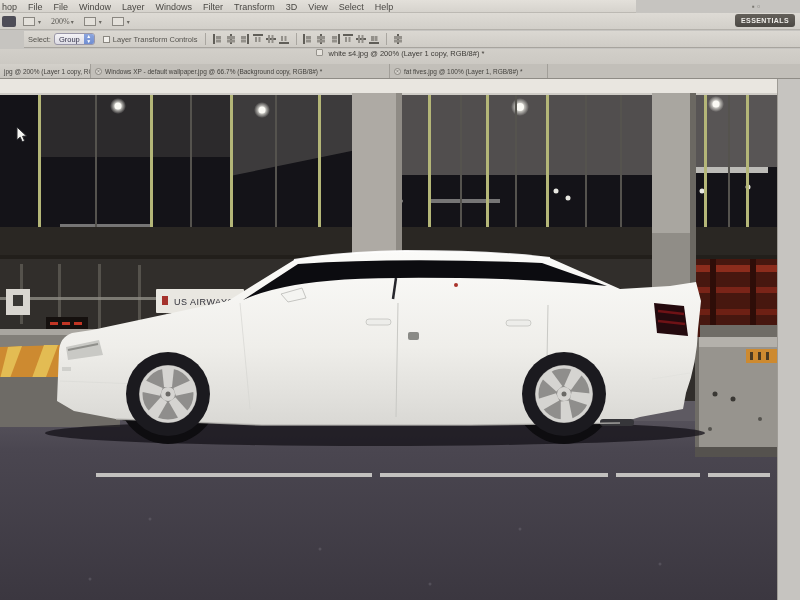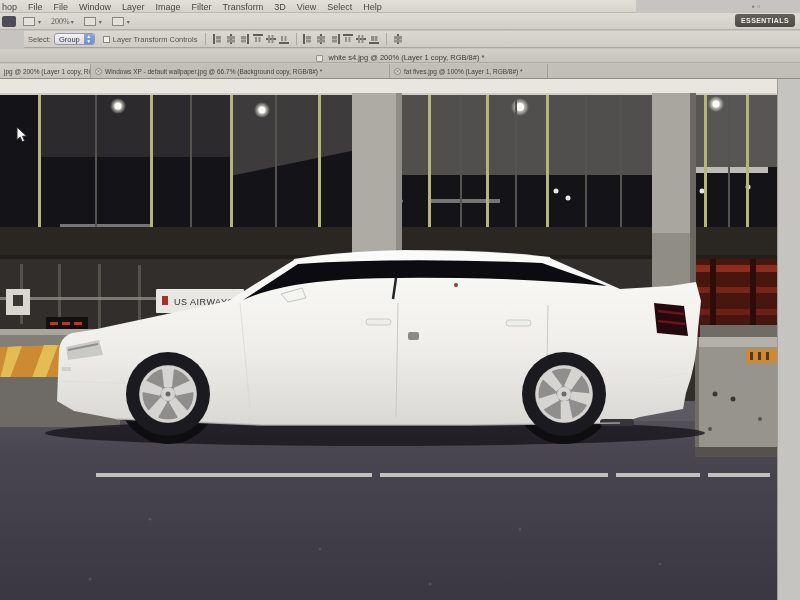--- a/index.html
+++ b/index.html
@@ -46,23 +46,23 @@
   .ali.v::after  { top:2px; width:5px; height:2.5px; box-shadow:0 3.5px 0 #93908a; }
   .ali.vl::before{ left:0; } .ali.vl::after{ left:3px; }
   .ali.vc::before{ left:4px; } .ali.vc::after{ left:1px; width:8px; }
   .ali.vr::before{ right:0; } .ali.vr::after{ right:3px; }
   .ali.h::before { left:0; width:10px; height:2px; }
   .ali.h::after  { left:2px; width:2.5px; height:5px; box-shadow:3.5px 0 0 #93908a; }
   .ali.ht::before{ top:0; } .ali.ht::after{ top:3px; }
   .ali.hm::before{ top:4px; } .ali.hm::after{ top:1px; height:8px; }
   .ali.hb::before{ bottom:0; } .ali.hb::after{ bottom:3px; }
 
-  .doc-title-bar { position:absolute; left:0; top:49px; width:800px; height:14px;
+  .doc-title-bar { position:absolute; left:0; top:49px; width:800px; height:28px;
     background:linear-gradient(#d2cfc9,#c7c4be); border-bottom:1px solid #adaaa4;
-    display:flex; align-items:flex-end; justify-content:center; }
+    display:flex; align-items:flex-start; justify-content:center; }
   .doc-close-box { width:7px; height:7px; border:1px solid #96938d; background:#e6e3dd;
     border-radius:1px; margin-right:6px; }
   .doc-title { font-size:7.5px; color:#3d3b37; white-space:nowrap; }
 
   .tab-bar { position:absolute; left:0; top:64px; width:800px; height:15px;
     background:#c2bfb9; border-bottom:1px solid #8f8c86; display:flex; }
   .tab { height:100%; display:flex; align-items:center; border-right:1px solid #a29f99;
     padding:0 4px; overflow:hidden; white-space:nowrap; }
   .tab.active { background:linear-gradient(#d3d0ca,#c8c5bf); }
   .tab-label { font-size:6.5px; color:#45433f; }
@@ -80,21 +80,21 @@
 </style>
 </head>
 <body>
 
 <div class="menu-bar">
   <span class="menu-item">hop</span>
   <span class="menu-item">File</span>
   <span class="menu-item">File</span>
   <span class="menu-item">Window</span>
   <span class="menu-item">Layer</span>
-  <span class="menu-item">Image</span>
+  <span class="menu-item">Windows</span>
   <span class="menu-item">Filter</span>
   <span class="menu-item">Transform</span>
   <span class="menu-item">3D</span>
   <span class="menu-item">View</span>
   <span class="menu-item">Select</span>
   <span class="menu-item">Help</span>
 </div>
 
 <div class="app-bar">
   <div class="ps-icon"></div>

